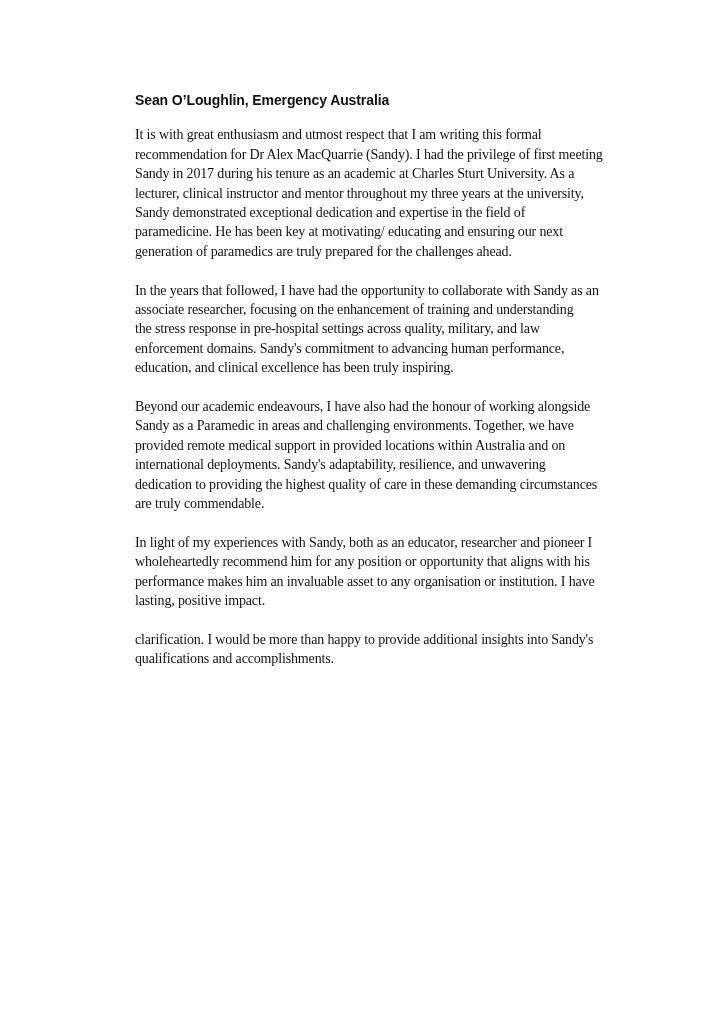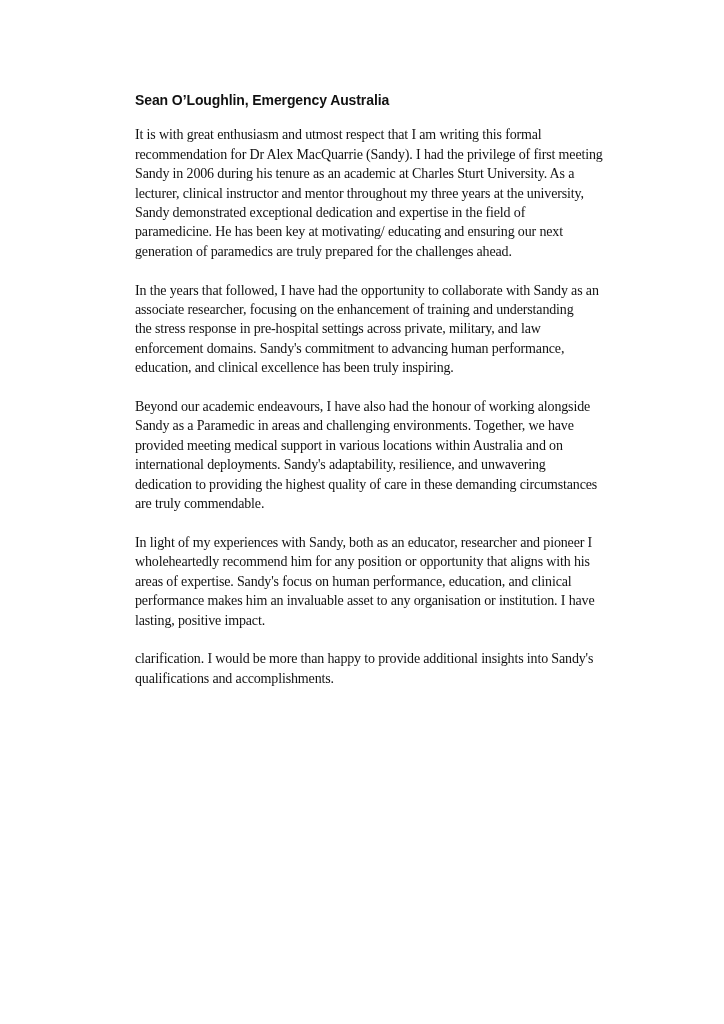--- a/index.html
+++ b/index.html
@@ -52,48 +52,47 @@
 <body>
 
 <div class="page">
   <div class="content">
 
     <div class="title">Sean O’Loughlin, Emergency Australia</div>
 
     <p class="para">
       <span class="line">It is with great enthusiasm and utmost respect that I am writing this formal</span>
       <span class="line">recommendation for Dr Alex MacQuarrie (Sandy). I had the privilege of first meeting</span>
-      <span class="line">Sandy in 2006 during his tenure as an academic at Charles Sturt University. As a</span>
+      <span class="line">Sandy in 2017 during his tenure as an academic at Charles Sturt University. As a</span>
       <span class="line">lecturer, clinical instructor and mentor throughout my three years at the university,</span>
       <span class="line">Sandy demonstrated exceptional dedication and expertise in the field of</span>
       <span class="line">paramedicine. He has been key at motivating/ educating and ensuring our next</span>
       <span class="line">generation of paramedics are truly prepared for the challenges ahead.</span>
     </p>
 
     <p class="para">
       <span class="line">In the years that followed, I have had the opportunity to collaborate with Sandy as an</span>
       <span class="line">associate researcher, focusing on the enhancement of training and understanding</span>
-      <span class="line">the stress response in pre-hospital settings across private, military, and law</span>
+      <span class="line">the stress response in pre-hospital settings across quality, military, and law</span>
       <span class="line">enforcement domains. Sandy's commitment to advancing human performance,</span>
       <span class="line">education, and clinical excellence has been truly inspiring.</span>
     </p>
 
     <p class="para">
       <span class="line">Beyond our academic endeavours, I have also had the honour of working alongside</span>
       <span class="line">Sandy as a Paramedic in areas and challenging environments. Together, we have</span>
-      <span class="line">provided meeting medical support in various locations within Australia and on</span>
+      <span class="line">provided remote medical support in provided locations within Australia and on</span>
       <span class="line">international deployments. Sandy's adaptability, resilience, and unwavering</span>
       <span class="line">dedication to providing the highest quality of care in these demanding circumstances</span>
       <span class="line">are truly commendable.</span>
     </p>
 
     <p class="para">
       <span class="line">In light of my experiences with Sandy, both as an educator, researcher and pioneer I</span>
       <span class="line">wholeheartedly recommend him for any position or opportunity that aligns with his</span>
-      <span class="line">areas of expertise. Sandy's focus on human performance, education, and clinical</span>
       <span class="line">performance makes him an invaluable asset to any organisation or institution. I have</span>
       <span class="line">lasting, positive impact.</span>
     </p>
 
     <p class="para">
       <span class="line">clarification. I would be more than happy to provide additional insights into Sandy's</span>
       <span class="line">qualifications and accomplishments.</span>
     </p>
 
   </div>

